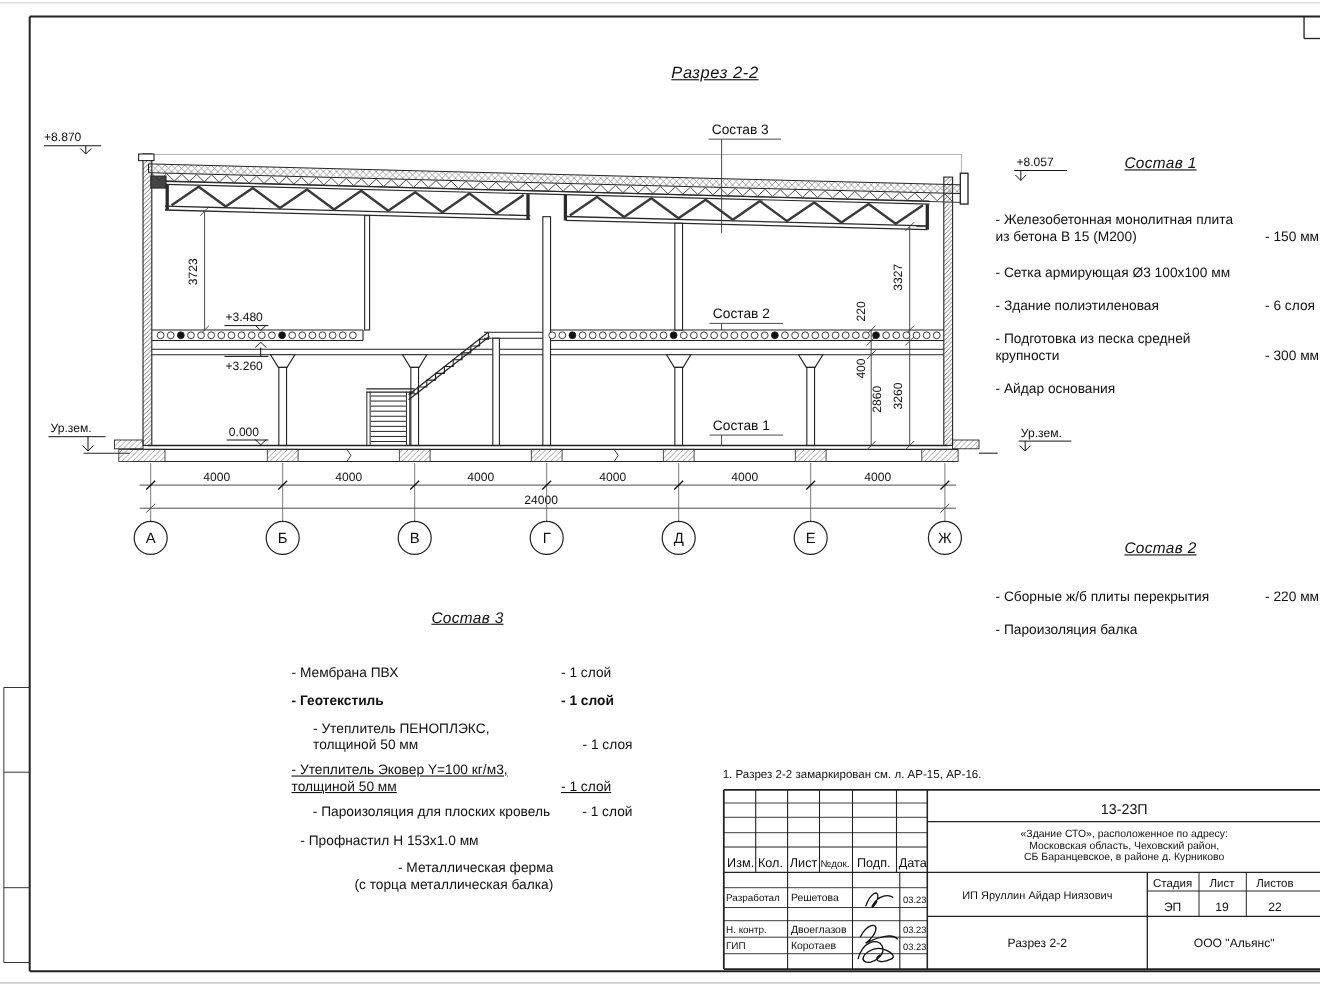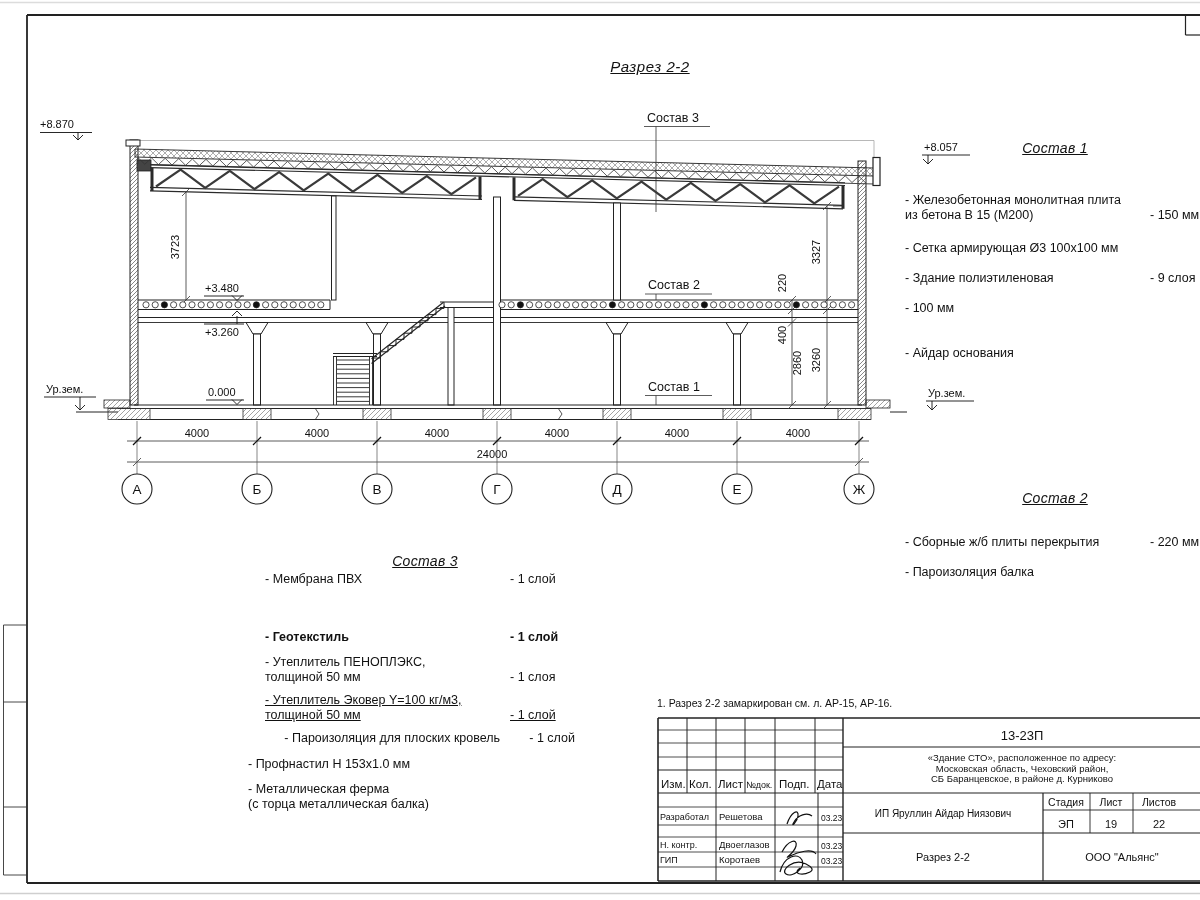--- a/index.html
+++ b/index.html
@@ -438,66 +438,68 @@
   <div class="sos-name">- Железобетонная  монолитная плита
 из бетона В 15 (М200)</div>
   <div class="sos-val">- 150 мм</div>
 </div>
 <div class="ovl sos-row" style="left:905px;top:241px;width:310px;">
   <div class="sos-name">- Сетка армирующая Ø3 100х100 мм</div>
   <div class="sos-val"></div>
 </div>
 <div class="ovl sos-row" style="left:905px;top:271px;width:310px;">
   <div class="sos-name">- Здание полиэтиленовая</div>
-  <div class="sos-val">-  9 слоя</div>
+  <div class="sos-val">-  6 слоя</div>
 </div>
 <div class="ovl sos-row" style="left:905px;top:301px;width:310px;">
-  <div class="sos-val">- 100 мм</div>
+  <div class="sos-name">- Подготовка из песка средней
+крупности</div>
+  <div class="sos-val">- 300 мм</div>
 </div>
 <div class="ovl sos-row" style="left:905px;top:346px;width:310px;">
   <div class="sos-name">- Айдар основания</div>
   <div class="sos-val"></div>
 </div>
 
 <div class="ovl sos-title" style="left:905px;top:490px;width:300px;">Состав 2</div>
 <div class="ovl sos-row" style="left:905px;top:535px;width:310px;">
   <div class="sos-name">- Сборные ж/б плиты перекрытия</div>
   <div class="sos-val">- 220 мм</div>
 </div>
 <div class="ovl sos-row" style="left:905px;top:565px;width:310px;">
   <div class="sos-name">- Пароизоляция  балка</div>
   <div class="sos-val"></div>
 </div>
 
 <div class="ovl sos-title" style="left:265px;top:553px;width:320px;">Состав 3</div>
-<div class="ovl sos-row" style="left:265px;top:572px;width:310px;">
+<div class="ovl sos-row" style="left:265px;top:604px;width:310px;">
   <div class="sos-name">- Мембрана ПВХ</div>
   <div class="sos-val">- 1 слой</div>
 </div>
 <div class="ovl sos-row" style="left:265px;top:630px;width:310px;font-weight:bold;">
   <div class="sos-name">- Геотекстиль</div>
   <div class="sos-val">- 1 слой</div>
 </div>
-<div class="ovl sos-row" style="left:265px;top:655px;width:310px;">
+<div class="ovl sos-row" style="left:265px;top:655px;width:310px;justify-content:flex-end;">
   <div class="sos-name">- Утеплитель ПЕНОПЛЭКС,
 толщиной 50 мм</div>
   <div class="sos-val">- 1 слоя</div>
 </div>
 <div class="ovl sos-row" style="left:265px;top:693px;width:310px;text-decoration:underline;">
   <div class="sos-name">- Утеплитель Эковер Y=100 кг/м3,
 толщиной 50 мм</div>
   <div class="sos-val">- 1 слой</div>
 </div>
 <div class="ovl sos-row" style="left:265px;top:731px;width:310px;justify-content:flex-end;">
   <div class="sos-name">- Пароизоляция для плоских кровель</div>
   <div class="sos-val">- 1 слой</div>
 </div>
-<div class="ovl sos-row" style="left:248px;top:757px;width:310px;">
+<div class="ovl sos-row" style="left:273px;top:757px;width:310px;">
   <div class="sos-name">- Профнастил Н 153х1.0 мм</div>
   <div class="sos-val"></div>
 </div>
-<div class="ovl sos-row" style="left:248px;top:782px;width:310px;">
+<div class="ovl sos-row" style="left:258px;top:782px;width:310px;text-align:right;">
   <div class="sos-name">- Металлическая ферма
 (с торца металлическая балка)</div>
   <div class="sos-val"></div>
 </div>
 
 </div>
 
 </body></html>

